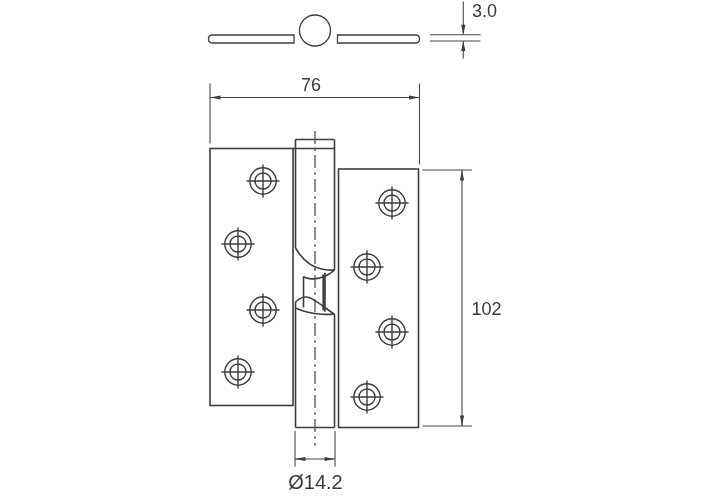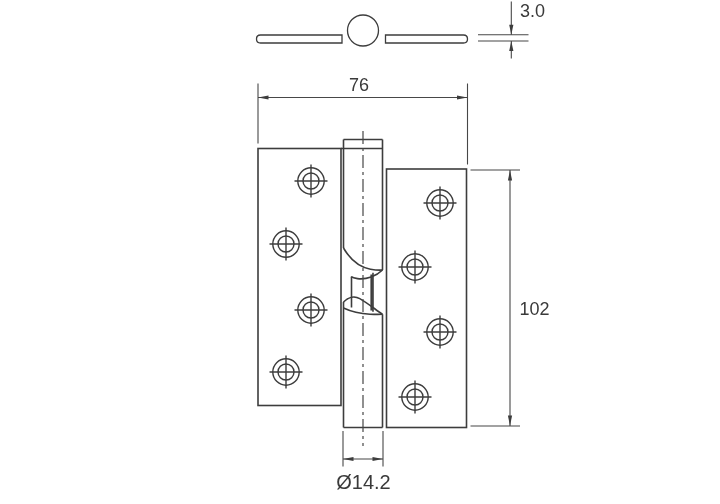--- a/index.html
+++ b/index.html
@@ -2,21 +2,20 @@
 <html><head>
 <meta charset="utf-8">
 <style>
   html,body{margin:0;padding:0;background:#ffffff;}
   .stage{
     position:relative;
     width:635px;height:504px;
     background:#ffffff;
     overflow:hidden;
     font-family:"Liberation Sans",sans-serif;
-    margin-left:48px;
   }
   svg{display:block;}
   .ol{stroke:#3d3d3d;stroke-width:1.6;fill:none;stroke-linecap:butt;stroke-linejoin:miter;}
   .tv{stroke:#3d3d3d;stroke-width:1.3;fill:#ffffff;}
   .thin{stroke:#474747;stroke-width:1.1;fill:none;}
   .cl{stroke:#474747;stroke-width:1.2;fill:none;stroke-dasharray:13 4 3 4;}
   .shade{stroke:#3d3d3d;stroke-width:2.4;fill:none;}
   .arrow{fill:#3d3d3d;stroke:none;}
   .dimtext{font-family:"Liberation Sans",sans-serif;font-size:18px;fill:#3a3a3a;}
   .dimtext.big{font-size:20px;}

